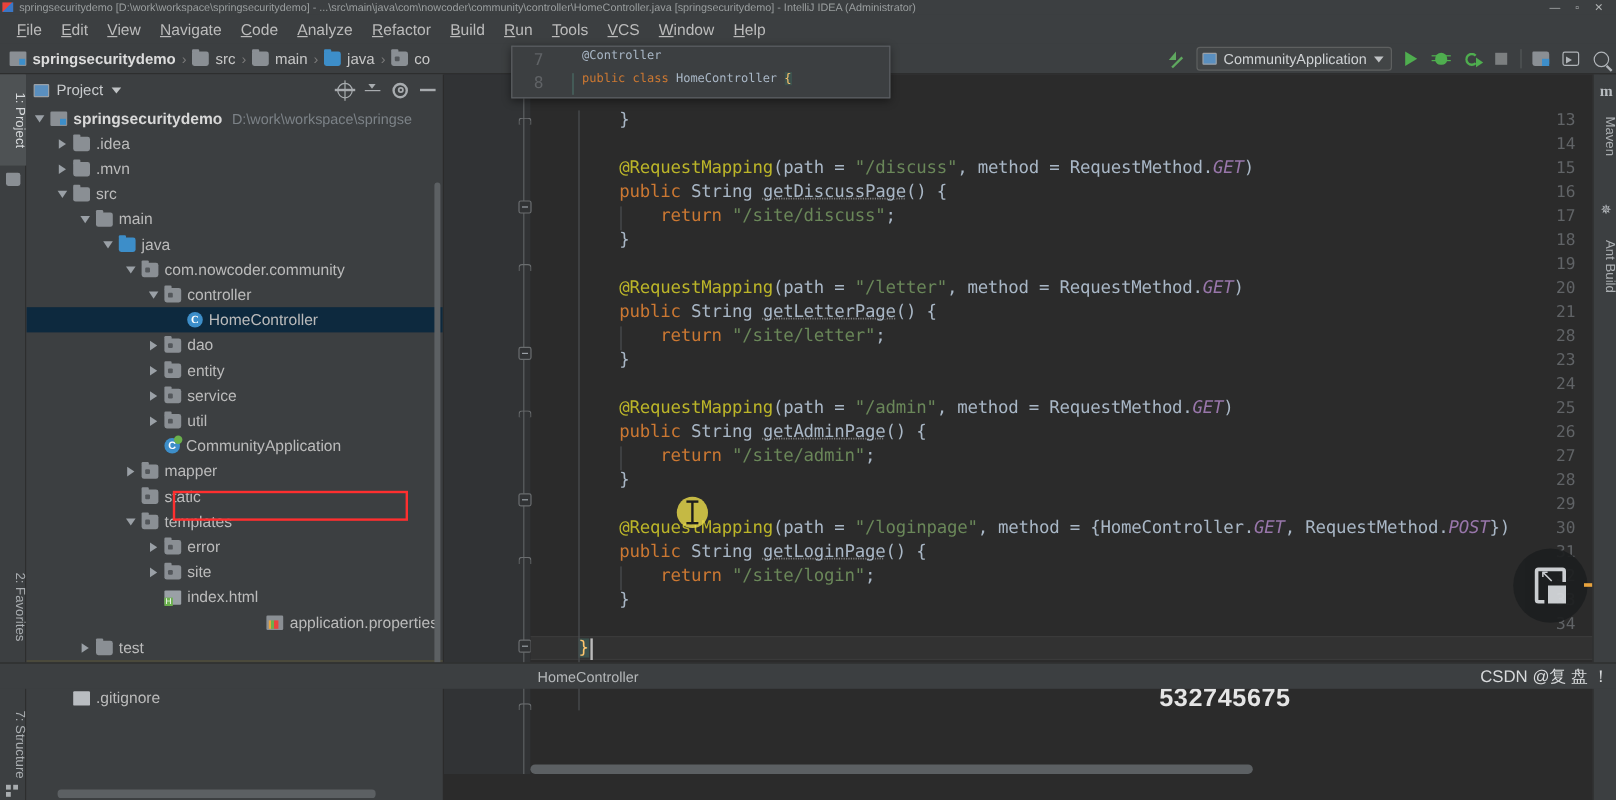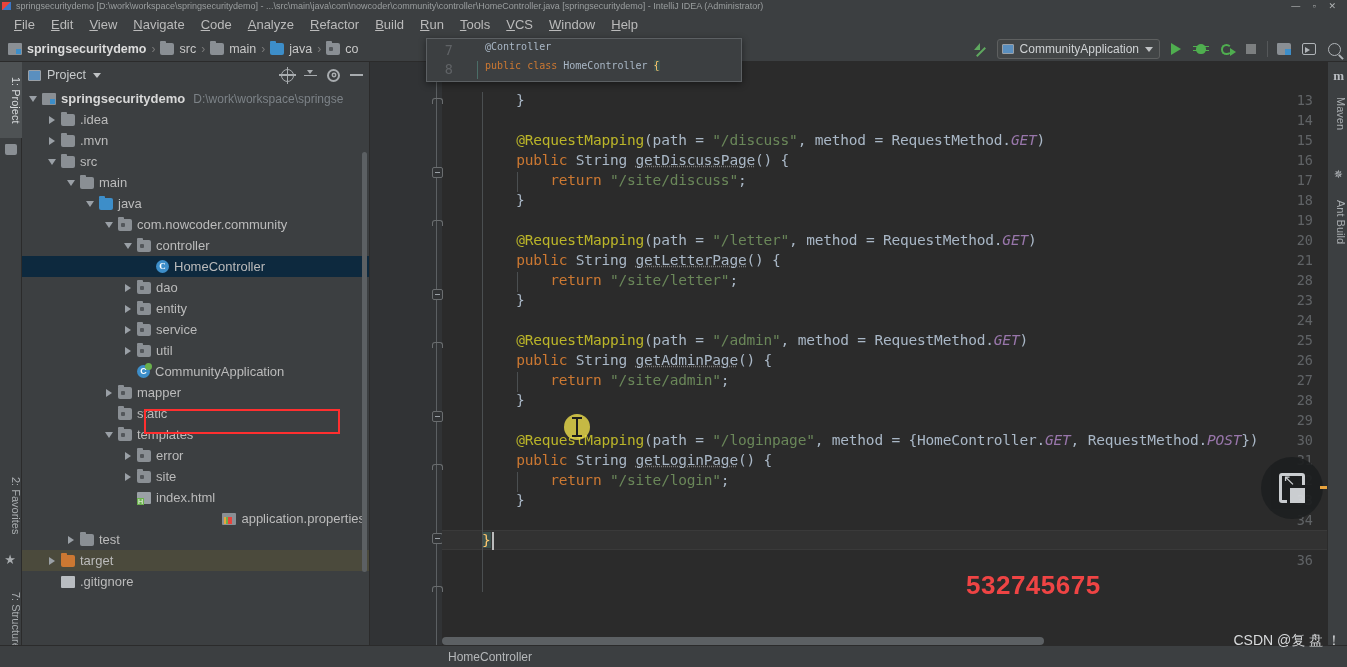--- a/index.html
+++ b/index.html
@@ -3,21 +3,21 @@
 <meta charset="utf-8">
 <style>
   * { box-sizing: border-box; margin: 0; padding: 0; }
   html, body {
     width: 1347px; height: 667px;
     overflow: hidden;
     background: #3c3f41;
     font-family: "Liberation Sans", sans-serif;
     -webkit-font-smoothing: antialiased;
   }
-  .app { position: relative; width: 1347px; height: 667px; }
+  .app { position: relative; width: 1347px; height: 574px; }
 
   
   .titlebar {
     position: absolute; top: 0; left: 0; width: 1347px; height: 12px;
     background: #3c3f41; color: #9a9e9f;
     font-size: 9px; line-height: 12px; white-space: nowrap; overflow: hidden;
     padding-left: 16px;
   }
   .titlebar .tb-icon {
     position: absolute; left: 2px; top: 2px; width: 9px; height: 8px;
@@ -193,22 +193,22 @@
   .sticky .sno { position:absolute; left:6px; width:20px; text-align:right; color:#606366; font-size:13.5px; font-family:"DejaVu Sans Mono", monospace;}
   .sticky .svline { position:absolute; left:50px; top:22px; width:1px; height:18px; background:#4b6e68; }
 
   
   .markerbar { position:absolute; right:0; top:0; width:14px; height:583px; background:#2b2b2b; }
   .marker { position:absolute; right:1px; width:11px; height:3px; background:#e8a33d; }
   .ed-vscroll { position:absolute; right:2px; width:7px; background:#5c6063; border-radius:4px; }
   .ed-hscroll { position:absolute; left:72px; bottom:22px; height:8px; background:#5c6063; border-radius:4px; }
 
   
-  .watermark { position:absolute; font-size:26px; font-weight:bold; color:#ef4444; letter-spacing:0.5px; }
-  .csdn { position:absolute; right:6px; bottom:17px; color:#d8dadc; font-size:14px; }
+  .watermark { position:absolute; font-size:21px; font-weight:bold; color:#e5e5e5; letter-spacing:0.5px; }
+  .csdn { position:absolute; right:6px; bottom:1px; color:#d8dadc; font-size:14px; }
   .floatwidget {
     position:absolute; width:62px; height:62px; border-radius:50%; background:#1d1f20; opacity:.93;
     display:flex; align-items:center; justify-content:center;
   }
   .fw-shape { width:26px; height:30px; border:3px solid #d7dadd; border-radius:3px; position:relative; }
   .fw-shape::before{content:"\2198"; position:absolute; left:1px; top:-4px; font-size:15px; color:#d7dadd; transform:rotate(180deg);}
   .fw-shape::after{content:"";position:absolute; right:-6px; bottom:-6px; width:15px;height:15px;background:#d7dadd;border-radius:3px;border:3px solid #1d1f20;}
   .fw-dash { position:absolute; right:-12px; top:26px; width:12px; height:3px; background:#e8a33d;}
 
   

